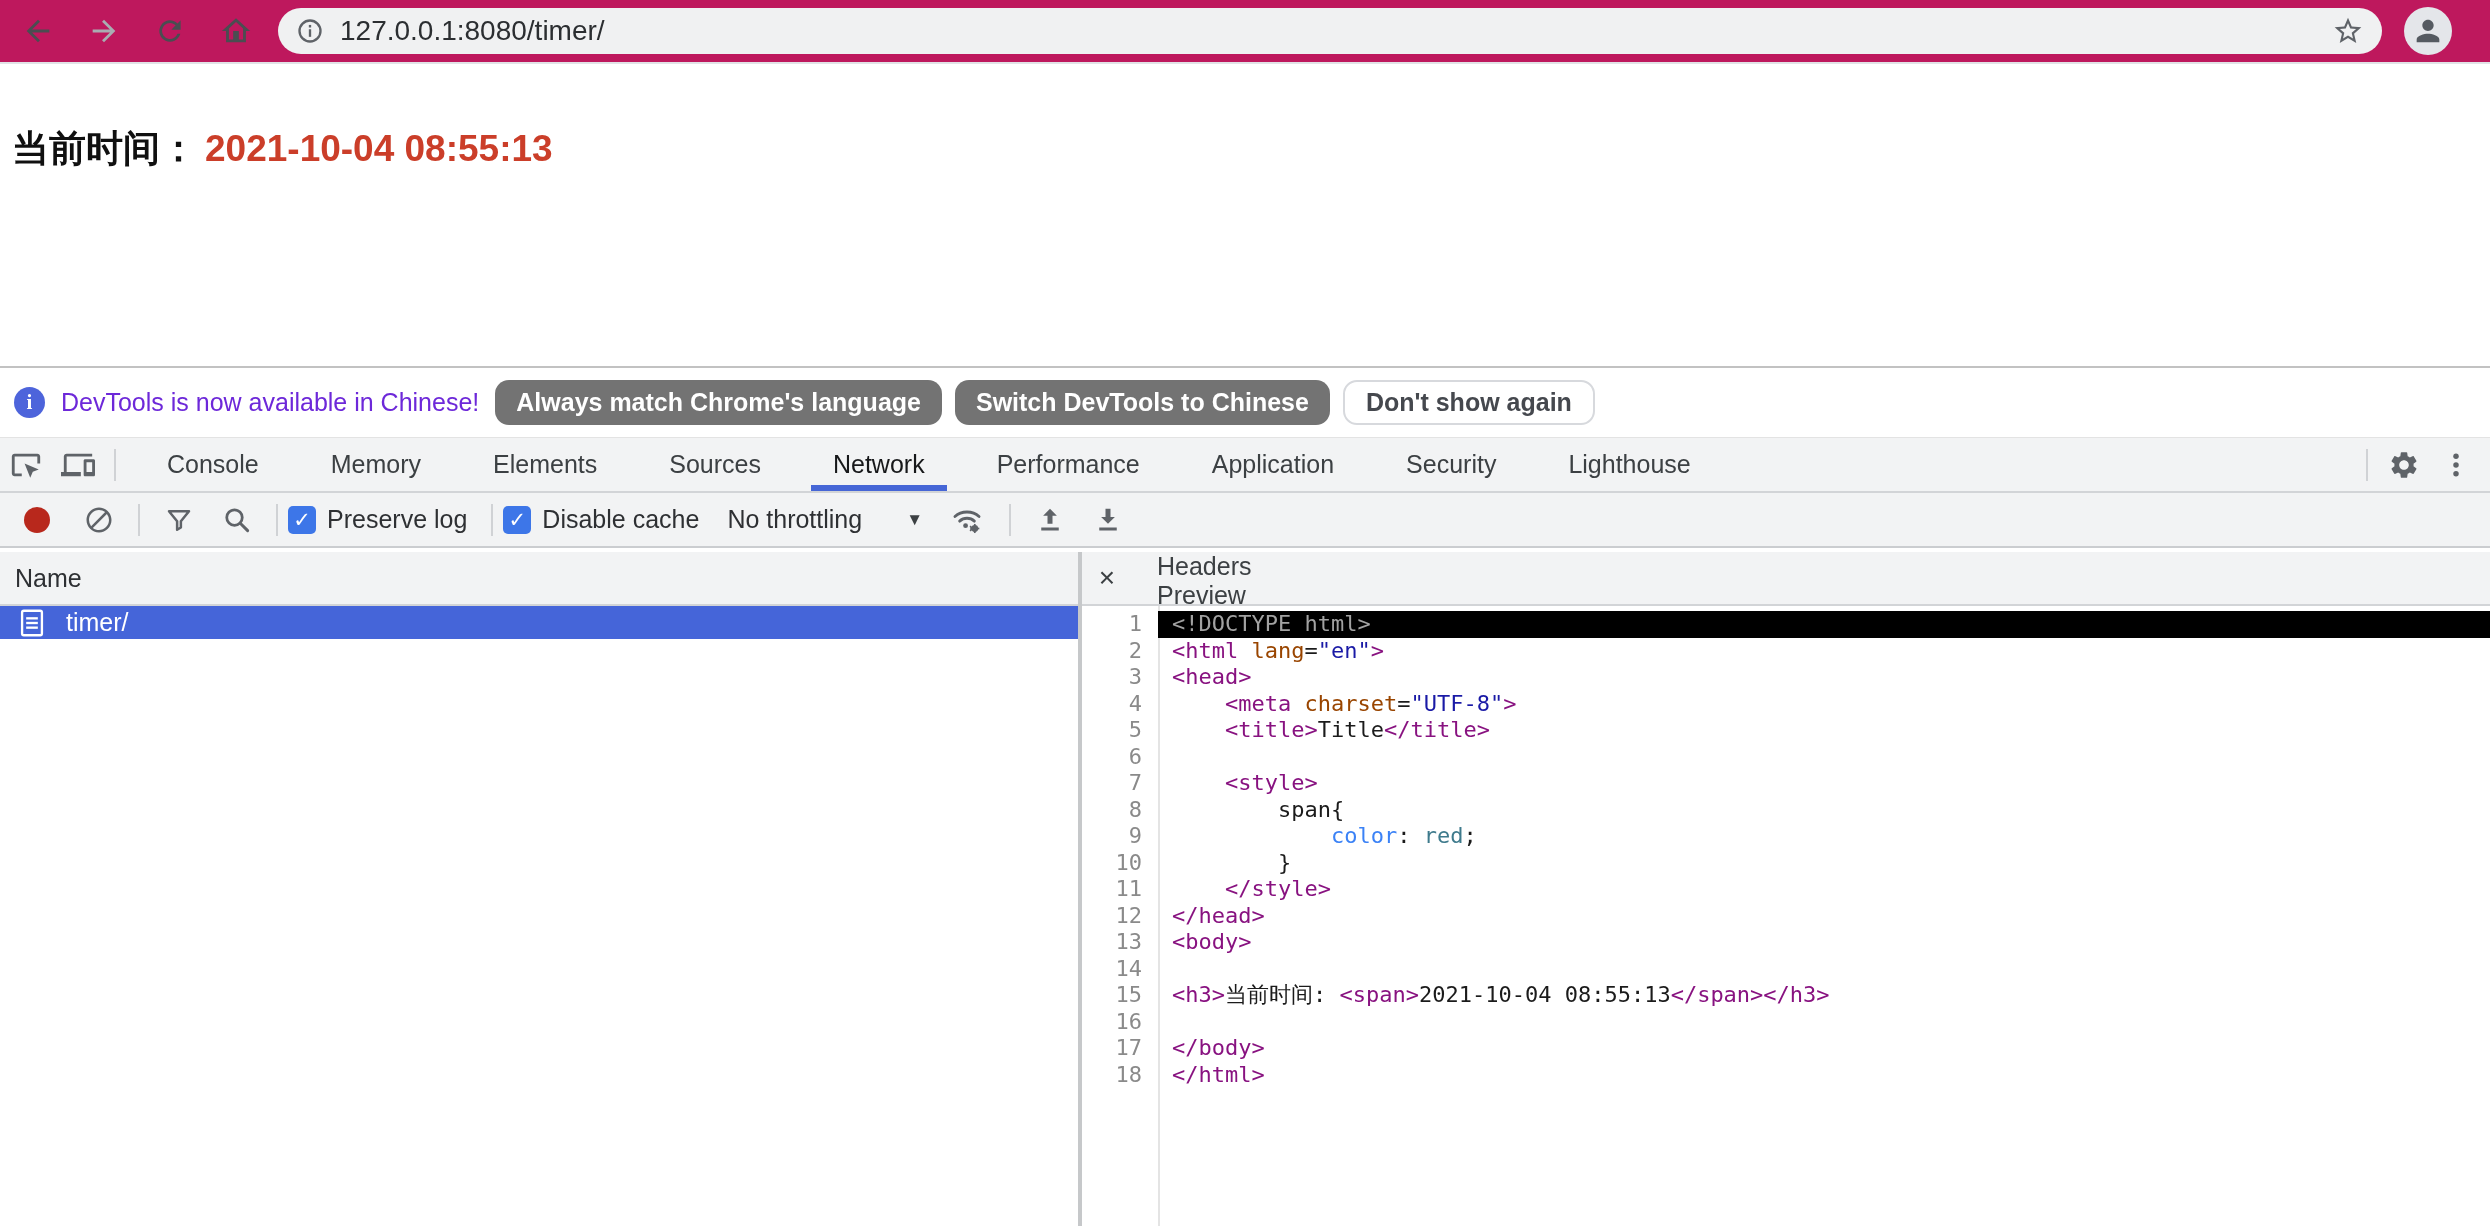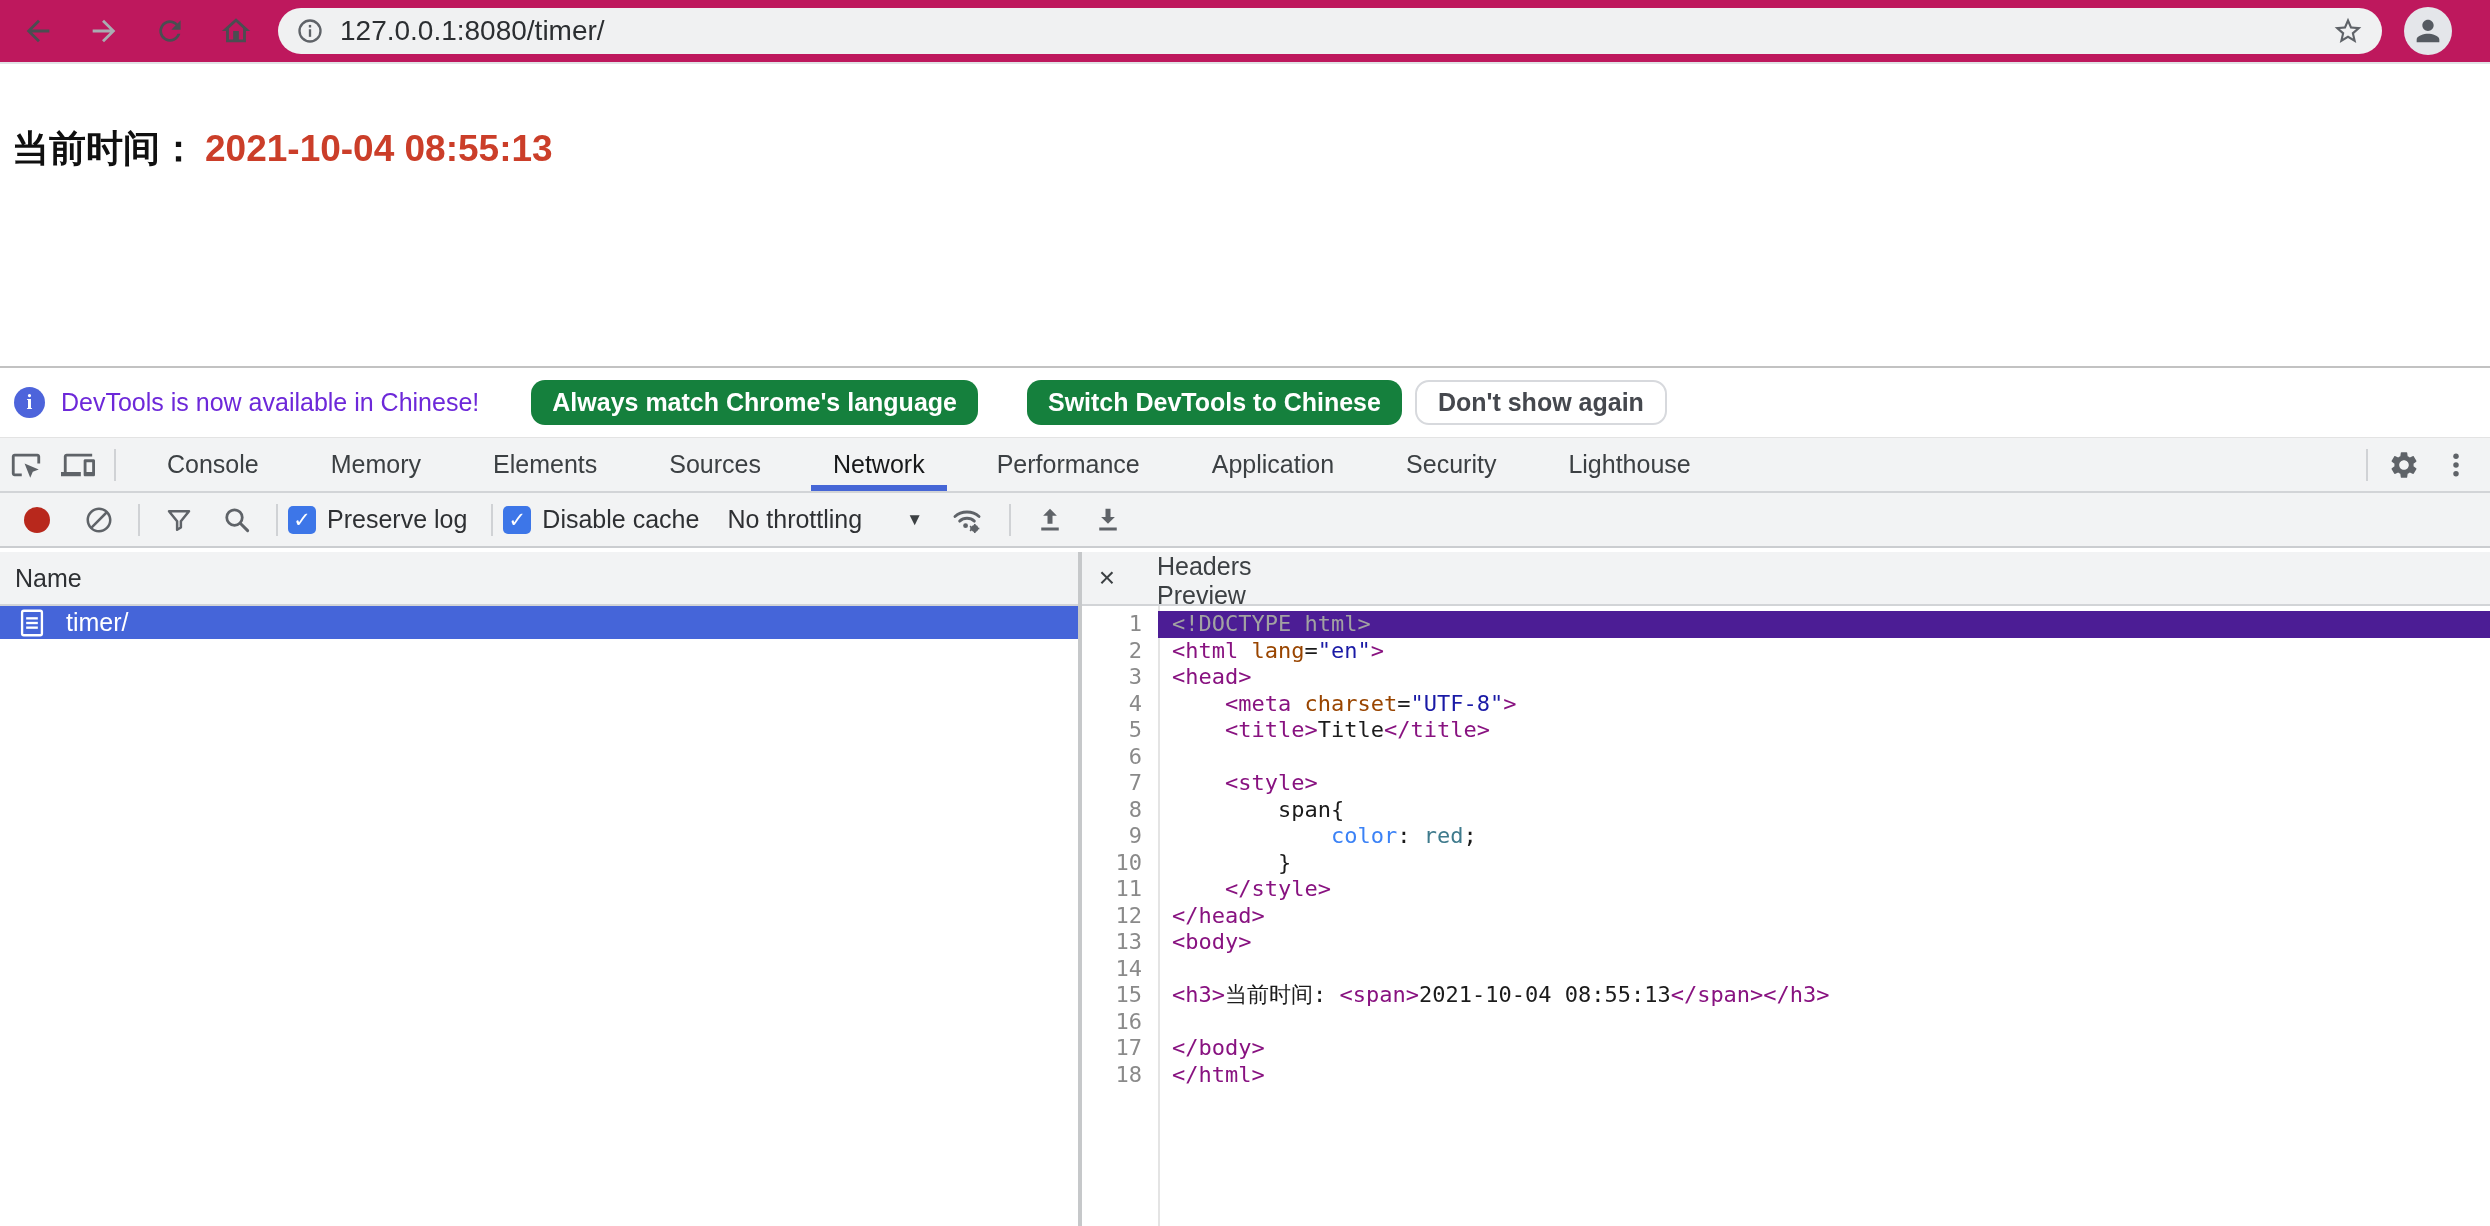--- a/index.html
+++ b/index.html
@@ -42,21 +42,21 @@
   
   #infobar{ height:70px; background:#fff; border-bottom:1px solid #e3e3e3;
     display:flex; align-items:center; padding-left:14px; }
   .info-icon{ width:31px; height:31px; border-radius:50%; background:#4d64db; color:#fff;
     display:flex; align-items:center; justify-content:center;
     font:bold 21px "Liberation Serif", serif; flex:none; }
   #infobar-msg{ font-size:25px; color:#6d28d9; margin-left:16px; margin-right:16px; white-space:nowrap; }
   #infobar-buttons{ display:flex; align-items:center; gap:13px; }
   .ib-btn{ height:45px; border-radius:14px; padding:0 21px; font-size:25px; font-weight:bold;
     display:flex; align-items:center; white-space:nowrap; }
-  .ib-btn.primary{ background:#15803d; color:#fff;margin-left:36px; }
+  .ib-btn.primary{ background:#737373; color:#fff; }
   .ib-btn.secondary{ background:#fff; color:#45484e; border:2px solid #d7d9dd; }
 
   
   #main-tabbar{ height:55px; background:#f2f3f4; border-bottom:2px solid #d2d4d7;
     display:flex; align-items:stretch; position:relative; }
   .tool-icon-btn{ width:52px; display:flex; align-items:center; justify-content:center; flex:none; }
   .vsep{ width:2px; height:32px; background:#d0d2d5; align-self:center; margin:0 10px; flex:none; }
   #main-tabs{ display:flex; align-items:stretch; margin-left:14px;gap:18px; }
   .main-tab{ padding:0 27px; display:flex; align-items:center; font-size:25px; color:#3c4043; position:relative; white-space:nowrap; }
   .main-tab.active{ color:#17181a; }
@@ -93,21 +93,21 @@
   .detail-tab.active::after{ content:""; position:absolute; left:9px; right:9px; bottom:-2px; height:6px; background:#4565d9; }
 
   
   #code-area{ position:absolute; top:54px; left:0; right:0; bottom:0; background:#fff; overflow:hidden;
     font-family:"DejaVu Sans Mono", "Liberation Mono", monospace; }
   #gutter-rule{ position:absolute; top:0; bottom:0; left:76px; width:2px; background:#e4e4e4; }
   #code-lines{ position:relative; padding-top:5px; }
   .code-line{ display:flex; font-size:22px; line-height:26.5px; white-space:pre; }
   .ln{ width:76px; flex:none; text-align:right; padding-right:16px; color:#8a8a8a; }
   .lc{ flex:1; padding-left:14px; color:#1b1b1b; }
-  .lc.hl{ background:#4c1d95; }
+  .lc.hl{ background:#000000; }
   .tk-tag{ color:#881280; }
   .tk-attr{ color:#994500; }
   .tk-val{ color:#1a1aa6; }
   .tk-doctype{ color:#a2a2a2; }
   .tk-prop{ color:#3b82f6; }
   .tk-cssval{ color:#3e7a8c; }
   .tk-plain{ color:#1b1b1b; }
 </style>
 </head>
 <body>

